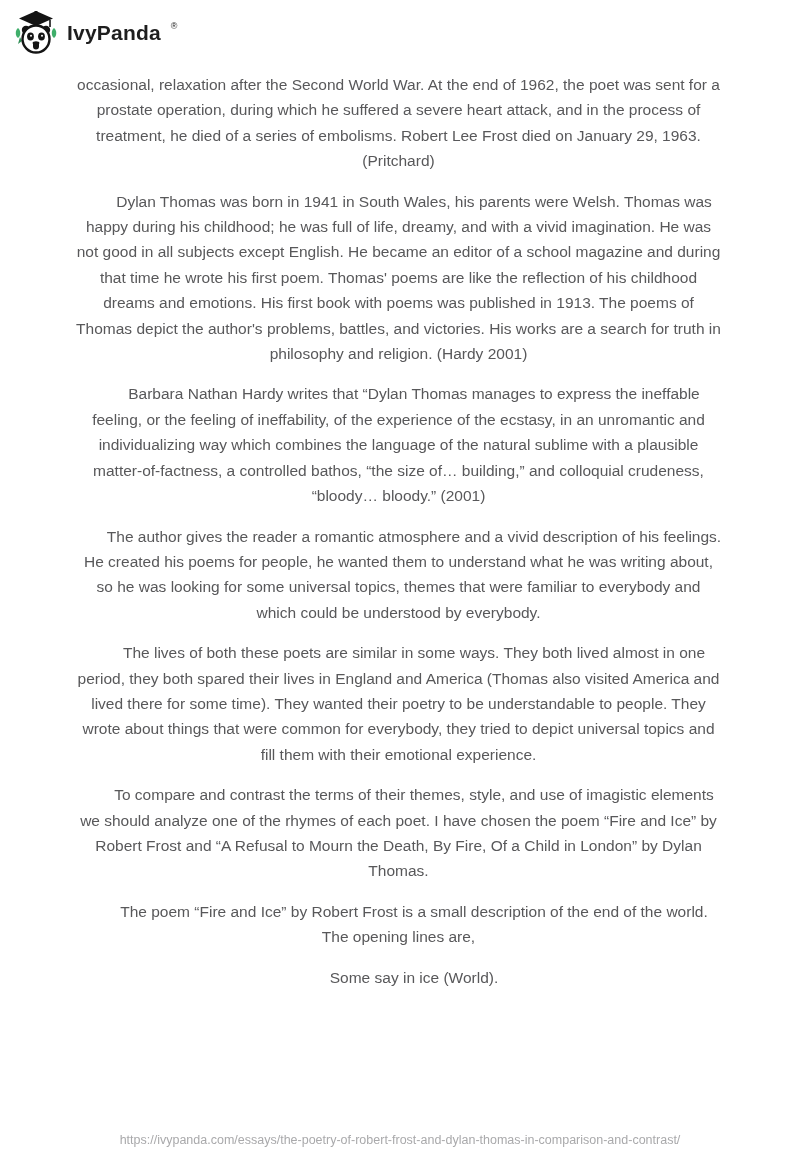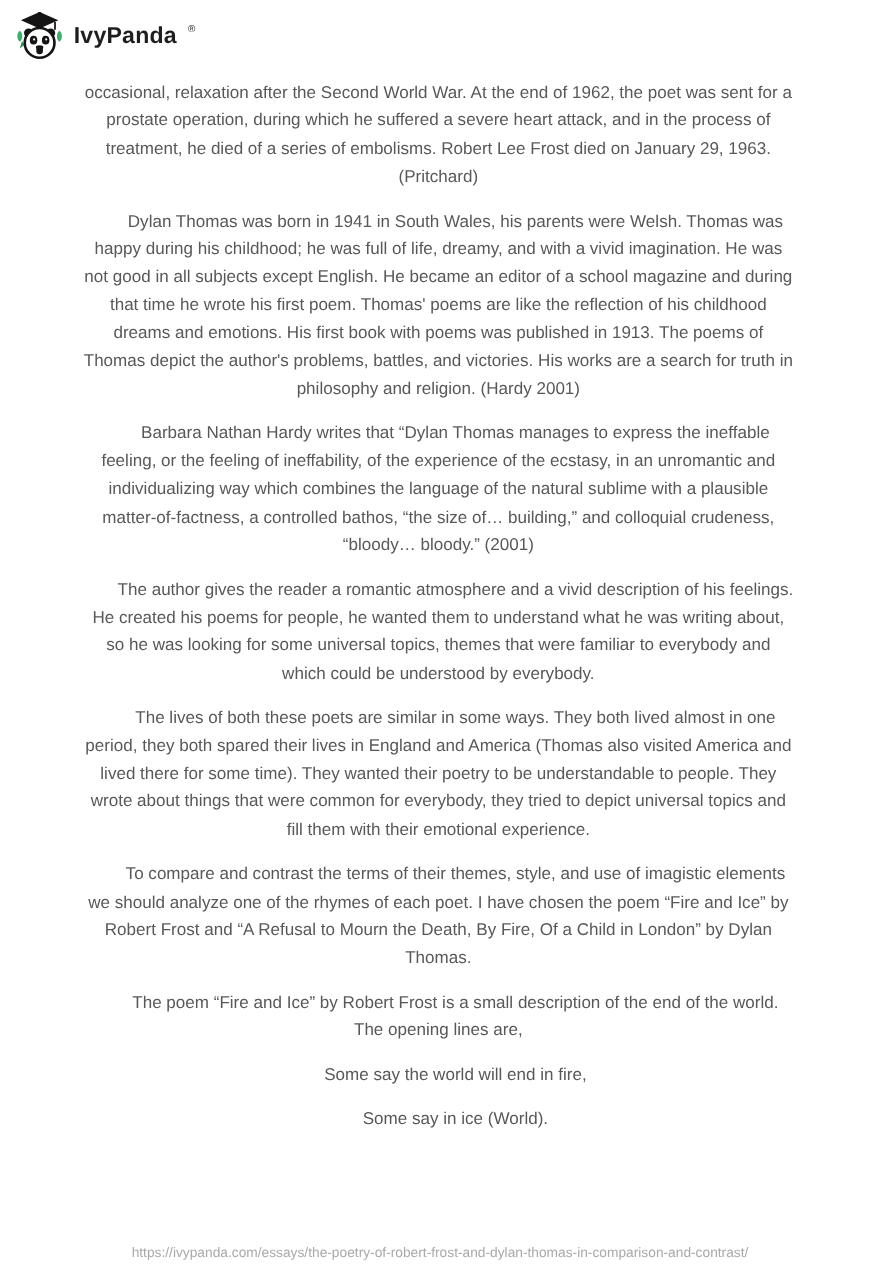--- a/index.html
+++ b/index.html
@@ -116,21 +116,20 @@
   </header>
 
   <main class="content">
     <p class="para no-indent">occasional, relaxation after the Second World War. At the end of 1962, the poet was sent for a prostate operation, during which he suffered a severe heart attack, and in the process of treatment, he died of a series of embolisms. Robert Lee Frost died on January 29, 1963. (Pritchard)</p>
     <p class="para">Dylan Thomas was born in 1941 in South Wales, his parents were Welsh. Thomas was happy during his childhood; he was full of life, dreamy, and with a vivid imagination. He was not good in all subjects except English. He became an editor of a school magazine and during that time he wrote his first poem. Thomas' poems are like the reflection of his childhood dreams and emotions. His first book with poems was published in 1913. The poems of Thomas depict the author's problems, battles, and victories. His works are a search for truth in philosophy and religion. (Hardy 2001)</p>
     <p class="para">Barbara Nathan Hardy writes that “Dylan Thomas manages to express the ineffable feeling, or the feeling of ineffability, of the experience of the ecstasy, in an unromantic and individualizing way which combines the language of the natural sublime with a plausible matter-of-factness, a controlled bathos, “the size of… building,” and colloquial crudeness, “bloody… bloody.” (2001)</p>
     <p class="para">The author gives the reader a romantic atmosphere and a vivid description of his feelings. He created his poems for people, he wanted them to understand what he was writing about, so he was looking for some universal topics, themes that were familiar to everybody and which could be understood by everybody.</p>
     <p class="para">The lives of both these poets are similar in some ways. They both lived almost in one period, they both spared their lives in England and America (Thomas also visited America and lived there for some time). They wanted their poetry to be understandable to people. They wrote about things that were common for everybody, they tried to depict universal topics and fill them with their emotional experience.</p>
     <p class="para">To compare and contrast the terms of their themes, style, and use of imagistic elements we should analyze one of the rhymes of each poet. I have chosen the poem “Fire and Ice” by Robert Frost and “A Refusal to Mourn the Death, By Fire, Of a Child in London” by Dylan Thomas.</p>
     <p class="para">The poem “Fire and Ice” by Robert Frost is a small description of the end of the world. The opening lines are,</p>
-    <p class="para">Some say the world will end in fire,</p>
     <p class="para">Some say in ice (World).</p>
   </main>
 
   <footer class="footer">
     <a class="source-url">https://ivypanda.com/essays/the-poetry-of-robert-frost-and-dylan-thomas-in-comparison-and-contrast/</a>
   </footer>
 
 </div>
 
 </body></html>

